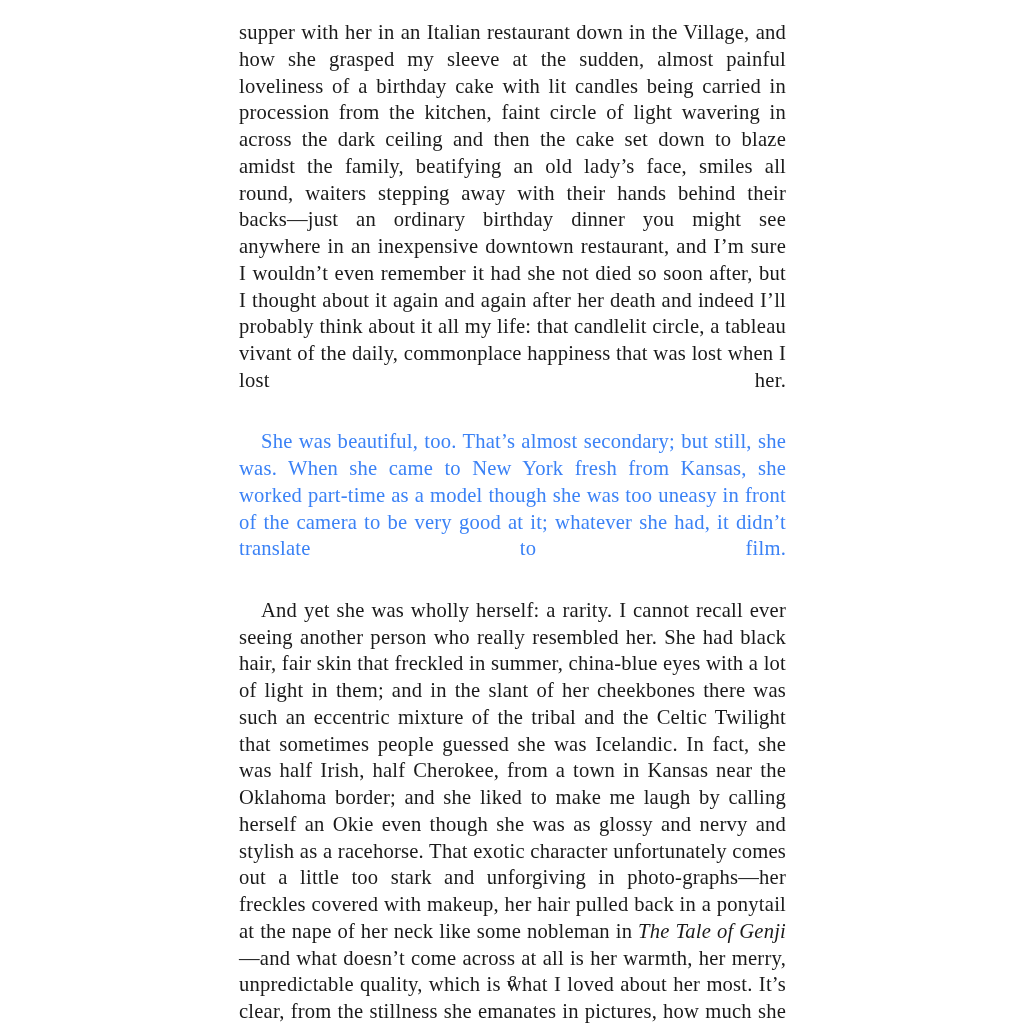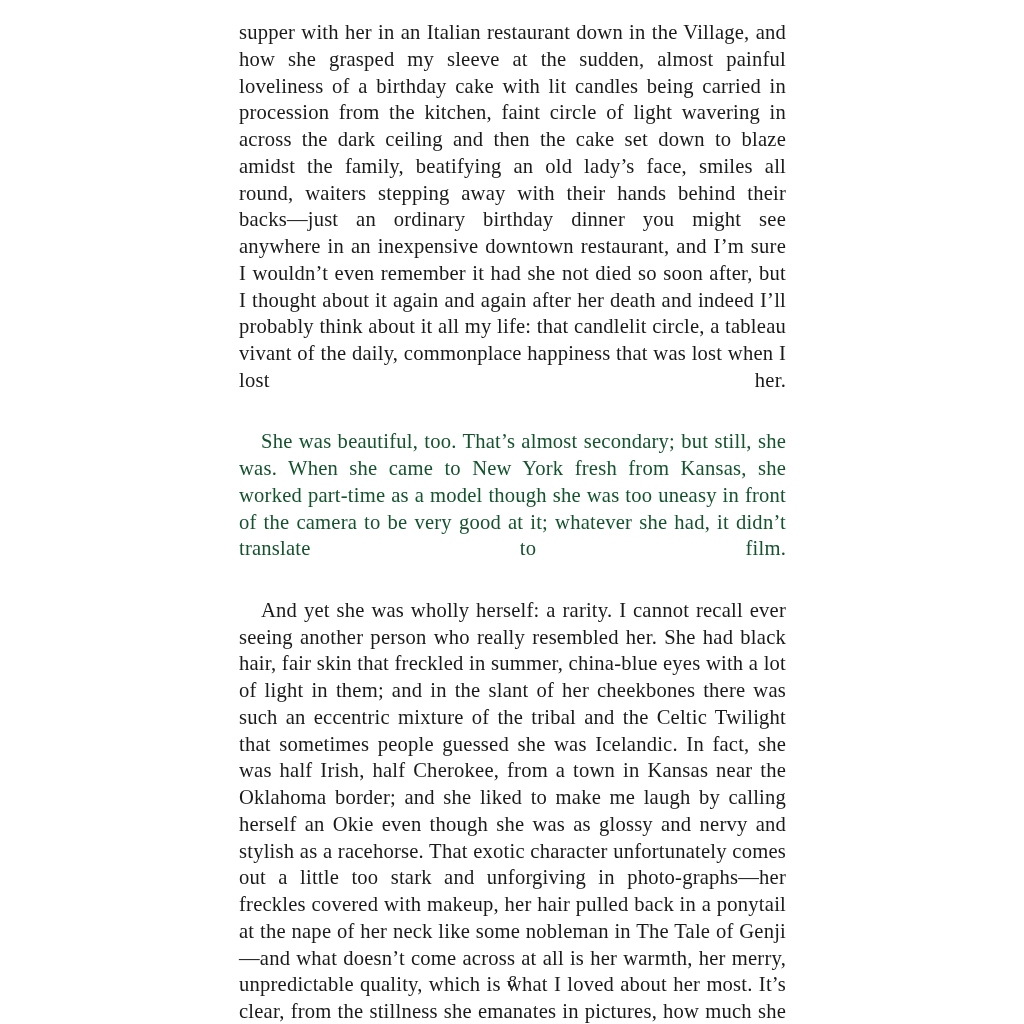--- a/index.html
+++ b/index.html
@@ -52,20 +52,21 @@
   }
 
   
   .body-par::after {
     content: "";
     display: inline-block;
     width: 100%;
   }
 
   .title-italic {
+    font-style: italic;
   }
 
   .folio {
     position: absolute;
     left: 0;
     top: 972px;
     width: 1024px;
     text-align: center;
     font-size: 17px;
     font-style: italic;
@@ -74,20 +75,20 @@
   }
 </style>
 </head>
 <body style="background: rgb(255, 255, 255);">
 
 <div class="page">
 
   <div class="text-column">
     <p class="body-par continued" style="color: rgb(26, 26, 26);">supper with her in an Italian restaurant down in the Village, and how she grasped my sleeve at the sudden, almost painful loveliness of a birthday cake with lit candles being carried in procession from the kitchen, faint circle of light wavering in across the dark ceiling and then the cake set down to blaze amidst the family, beatifying an old lady’s face, smiles all round, waiters stepping away with their hands behind their backs—just an ordinary birthday dinner you might see anywhere in an inexpensive downtown restaurant, and I’m sure I wouldn’t even remember it had she not died so soon after, but I thought about it again and again after her death and indeed I’ll probably think about it all my life: that candlelit circle, a tableau vivant of the daily, commonplace happiness that was lost when I lost her.</p>
 
-    <p class="body-par indented" style="color: #14532d;">She was beautiful, too. That’s almost secondary; but still, she was. When she came to New York fresh from Kansas, she worked part-time as a model though she was too uneasy in front of the camera to be very good at it; whatever she had, it didn’t translate to film.</p>
+    <p class="body-par indented" style="color: #3b82f6;">She was beautiful, too. That’s almost secondary; but still, she was. When she came to New York fresh from Kansas, she worked part-time as a model though she was too uneasy in front of the camera to be very good at it; whatever she had, it didn’t translate to film.</p>
 
     <p class="body-par indented" style="color: rgb(26, 26, 26);">And yet she was wholly herself: a rarity. I cannot recall ever seeing another person who really resembled her. She had black hair, fair skin that freckled in summer, china-blue eyes with a lot of light in them; and in the slant of her cheekbones there was such an eccentric mixture of the tribal and the Celtic Twilight that sometimes people guessed she was Icelandic. In fact, she was half Irish, half Cherokee, from a town in Kansas near the Oklahoma border; and she liked to make me laugh by calling herself an Okie even though she was as glossy and nervy and stylish as a racehorse. That exotic character unfortunately comes out a little too stark and unforgiving in photo-graphs—her freckles covered with makeup, her hair pulled back in a ponytail at the nape of her neck like some nobleman in <span class="title-italic">The Tale of Genji</span>—and what doesn’t come across at all is her warmth, her merry, unpredictable quality, which is what I loved about her most. It’s clear, from the stillness she emanates in pictures, how much she mistrusted the camera; she gives off a watchful, tigerish air of steeling herself against attack. But in life she wasn’t like that. She moved with a thrilling quickness, gestures sudden and light, always perched on the</p>
   </div>
 
   <div class="folio" style="color: rgb(26, 26, 26);">8</div>
 
 </div>
 
 </body></html>

